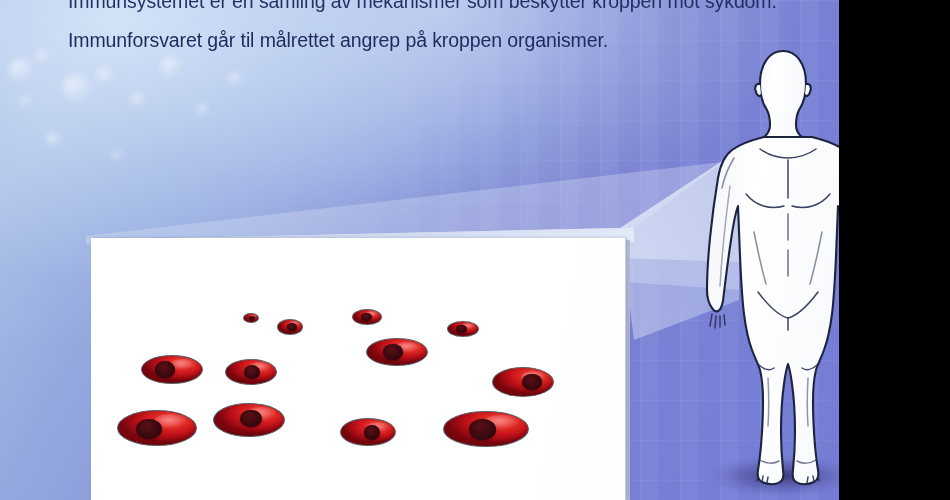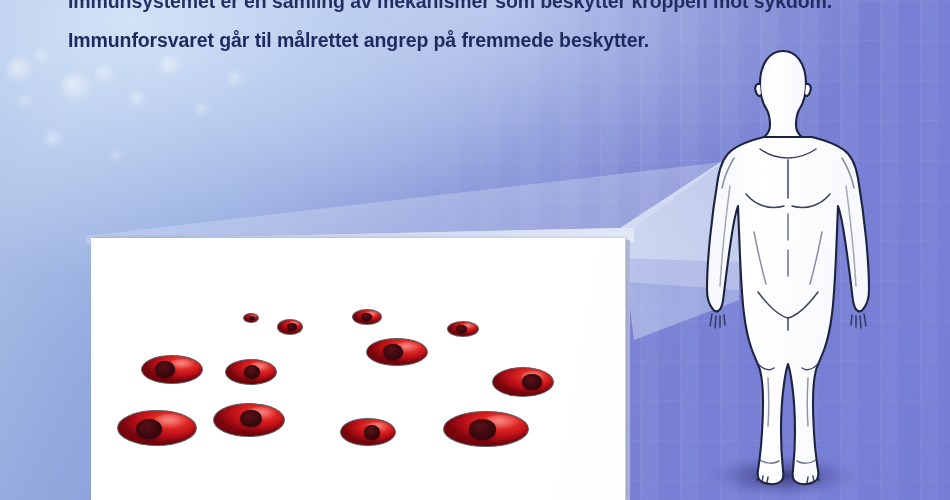--- a/index.html
+++ b/index.html
@@ -3,26 +3,25 @@
 <meta charset="utf-8">
 <title>Immunsystemet</title>
 <style>
   html, body {
     margin: 0;
     padding: 0;
     background: #000;
   }
   #slide {
     position: relative;
-    width: 950px;
+    width: 839px;
     height: 500px;
     overflow: hidden;
     font-family: "Liberation Sans", sans-serif;
     background: #fef9c3;
-    font-weight: bold;
   }
 
   
   .bg-base {
     position: absolute;
     inset: 0;
     background: linear-gradient(118deg,
         #9fb5e0 0%,
         #a8bce4 10%,
         #93a9de 24%,
@@ -402,16 +401,16 @@
         <path d="M146 140 C150 170 154 206 156 240" opacity="0.45"></path>
 
         <path d="M34 112 C28 122 24 132 22 142" opacity="0.6"></path>
         <path d="M142 112 C148 122 152 132 154 142" opacity="0.6"></path>
       </g>
     </svg>
   </div>
 
   <div class="text-block">
     <div class="line line-1">Immunsystemet er en samling av mekanismer som beskytter kroppen mot sykdom.</div>
-    <div class="line line-2">Immunforsvaret går til målrettet angrep på fremmede beskytter.</div>
+    <div class="line line-2">Immunforsvaret går til målrettet angrep på kroppen organismer.</div>
   </div>
 
 </div>
 
 </body></html>

